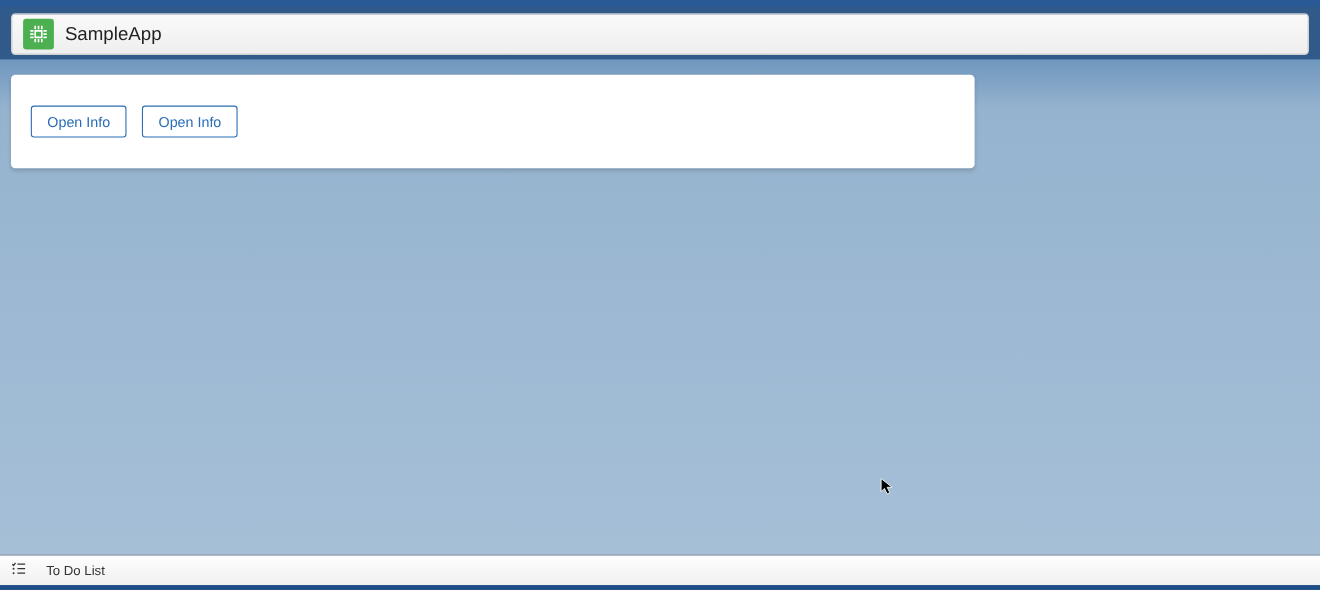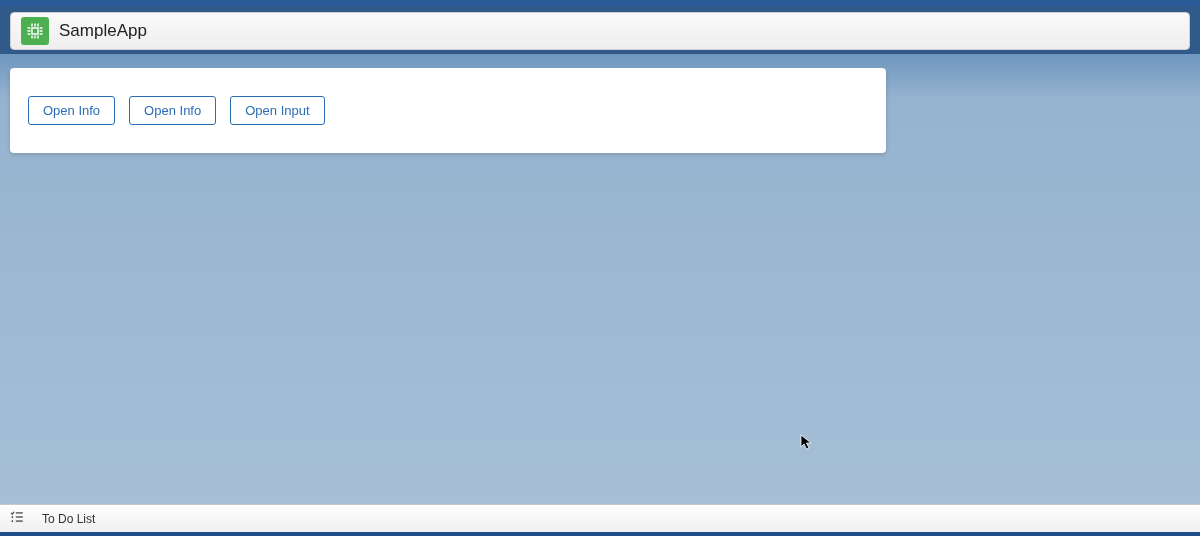--- a/index.html
+++ b/index.html
@@ -122,21 +122,20 @@
       <line x1="18" y1="16" x2="22" y2="16"></line>
     </svg>
   </div>
   <div class="app-title">SampleApp</div>
 </div>
 
 <div class="content-area">
   <div class="card">
     <button class="btn">Open Info</button>
     <button class="btn">Open Info</button>
-    <button class="btn">Open Input</button>
   </div>
 
   <div class="cursor-arrow">
     <svg viewBox="0 0 14 18">
       <path d="M1 1 L1 13 L4 10 L6.5 15 L9 14 L6.5 9 L11 9 Z" fill="#000" stroke="#fff" stroke-width="0.8"></path>
     </svg>
   </div>
 </div>
 
 <div class="footer-bar">

